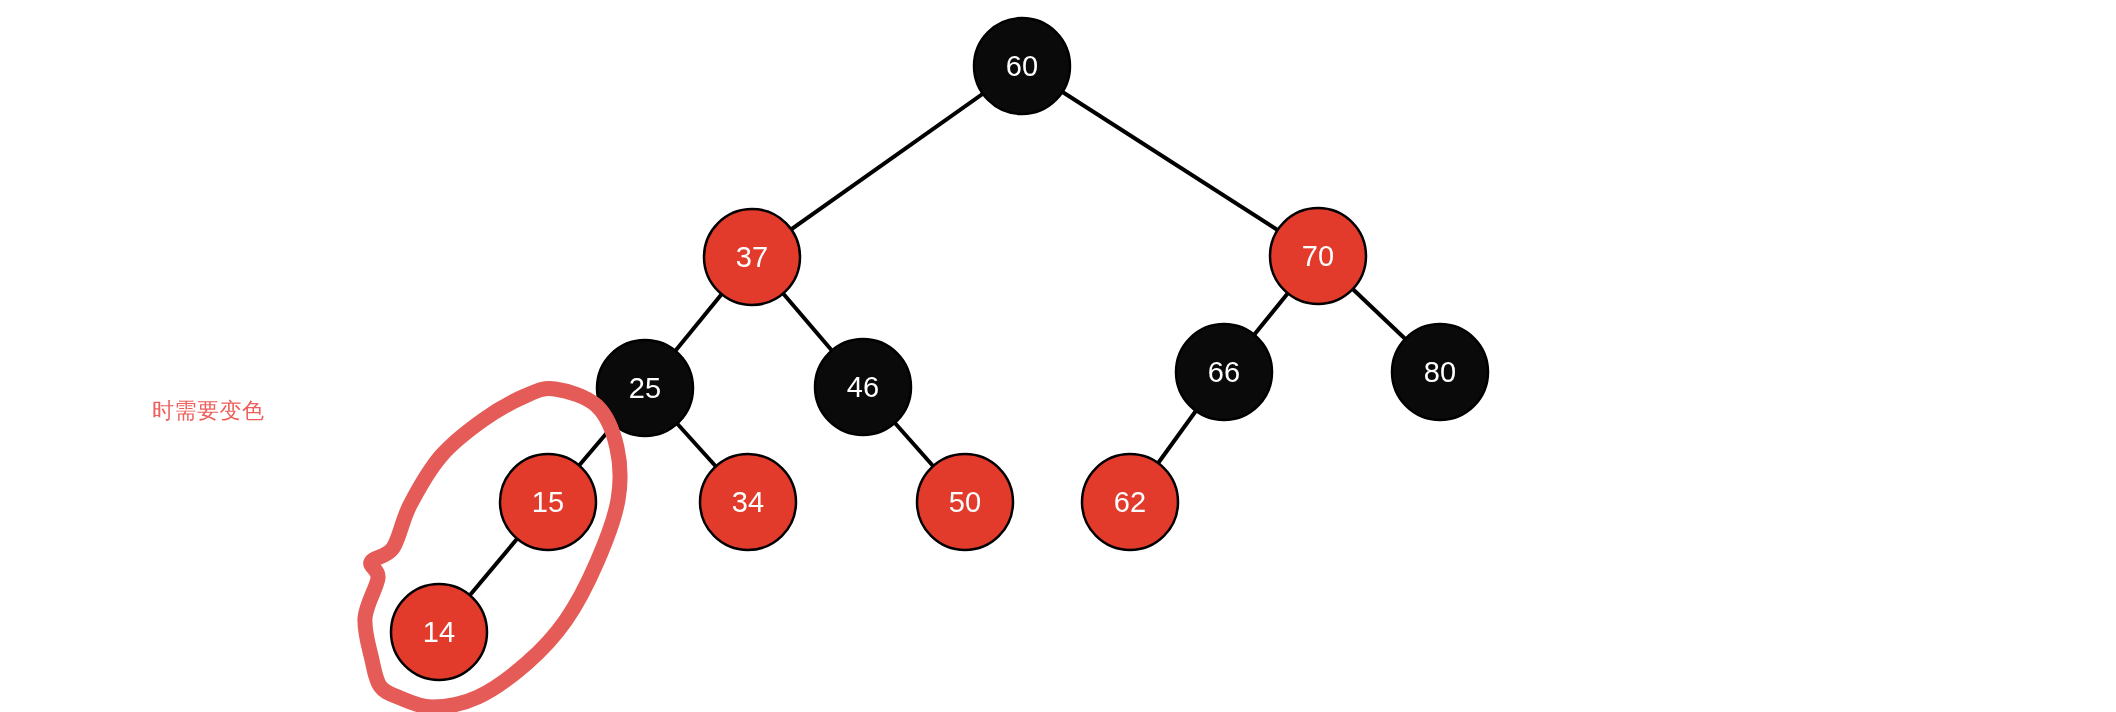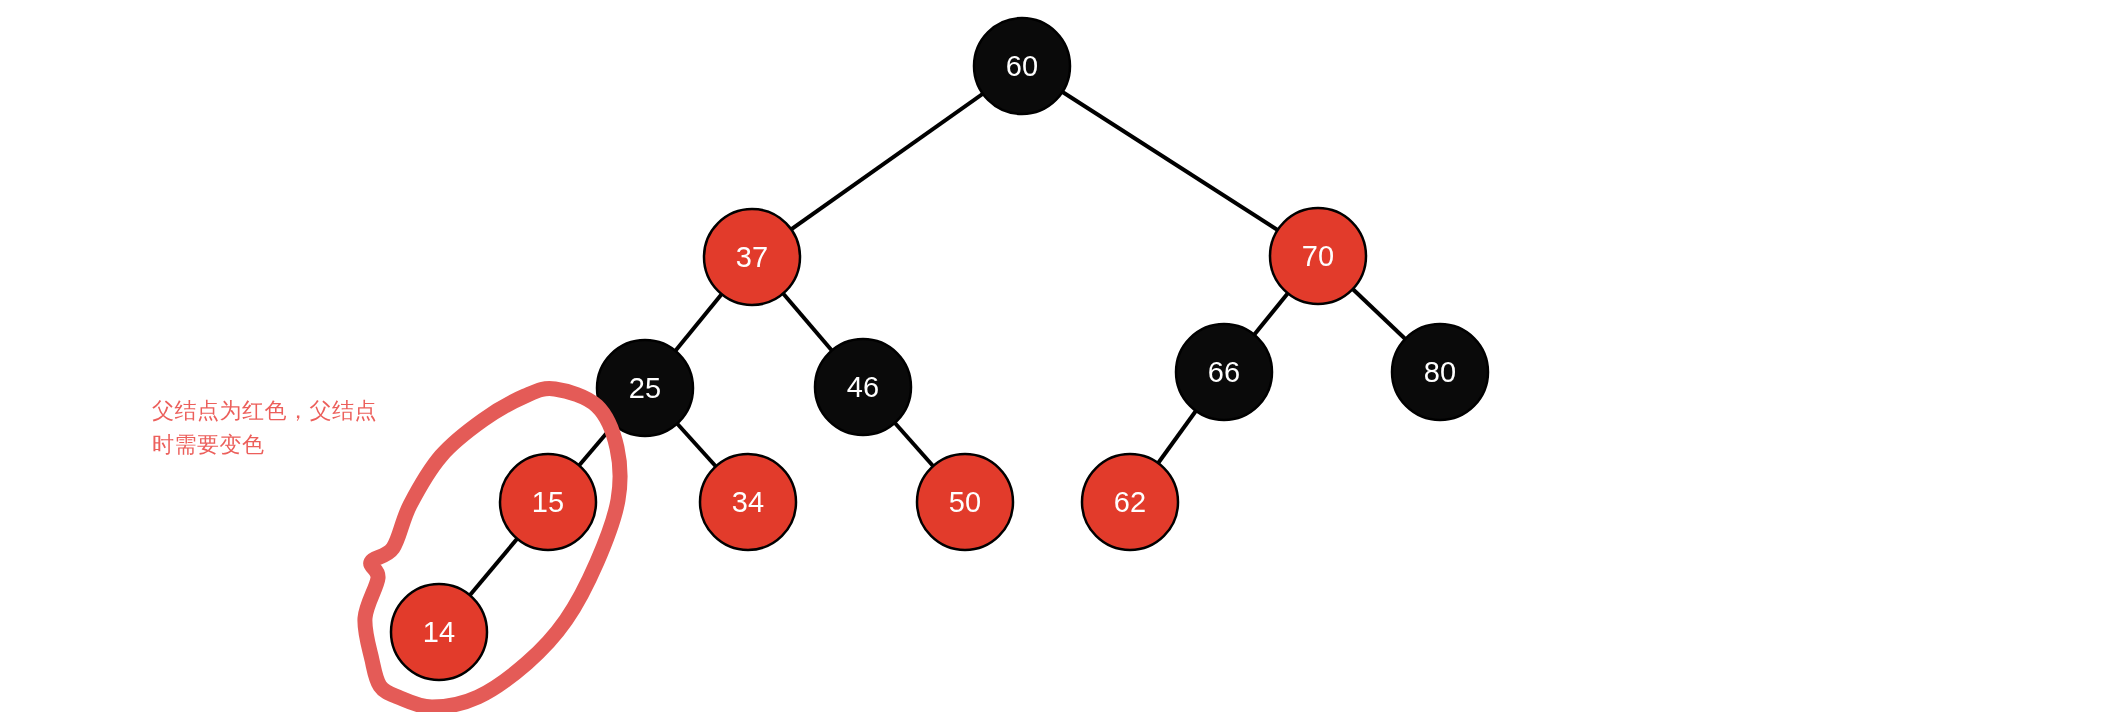--- a/index.html
+++ b/index.html
@@ -104,17 +104,16 @@
           <circle cx="439" cy="632" r="48" fill="#e23b2b" stroke="#000000" stroke-width="2.5"></circle>
           <text x="439" y="632" text-anchor="middle" dy="0.36em" class="node-label" fill="#ffffff">14</text>
         </g>
       </g>
     <g id="highlight-layer">
         <path d="M 555 389 C 567.0 390.7 586.7 396.2 597 406 C 607.3 415.8 613.5 432.3 617 448 C 620.5 463.7 621.3 481.0 618 500 C 614.7 519.0 605.7 542.0 597 562 C 588.3 582.0 577.7 603.2 566 620 C 554.3 636.8 541.7 650.2 527 663 C 512.3 675.8 493.8 689.7 478 697 C 462.2 704.3 445.3 707.0 432 707 C 418.7 707.0 406.7 700.5 398 697 C 389.3 693.5 384.3 692.2 380 686 C 375.7 679.8 374.5 671.3 372 660 C 369.5 648.7 364.0 631.7 365 618 C 366.0 604.3 377.0 587.3 378 578 C 379.0 568.7 368.5 567.0 371 562 C 373.5 557.0 386.5 557.5 393 548 C 399.5 538.5 402.0 520.3 410 505 C 418.0 489.7 428.8 470.2 441 456 C 453.2 441.8 469.0 430.0 483 420 C 497.0 410.0 513.0 401.2 525 396 C 537.0 390.8 543.0 387.3 555 389 Z" fill="none" stroke="#e45b57" stroke-width="15" stroke-linecap="round" stroke-linejoin="round"></path>
       </g>
   </svg>
 
   <div class="annotation" style="color: rgb(236, 95, 91);">
-    <div>父结点为红色，父结点</div>
     <div>时需要变色</div>
   </div>
 
 </div>
 
 </body></html>

